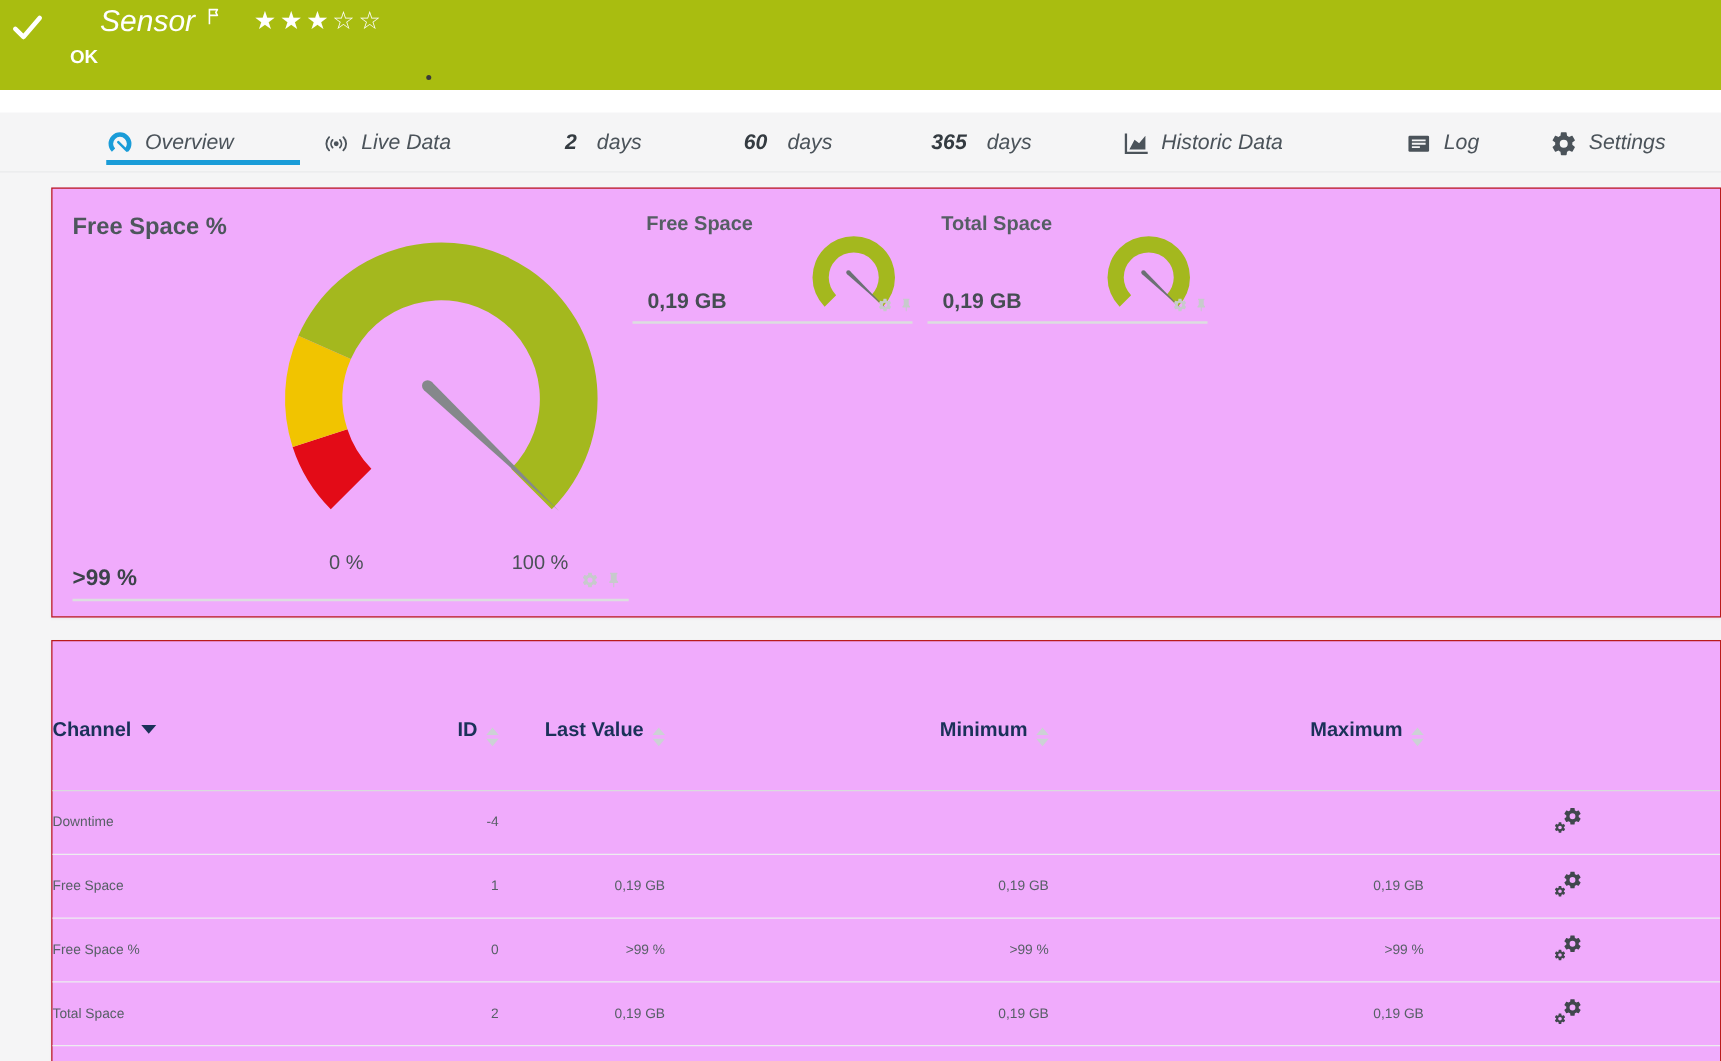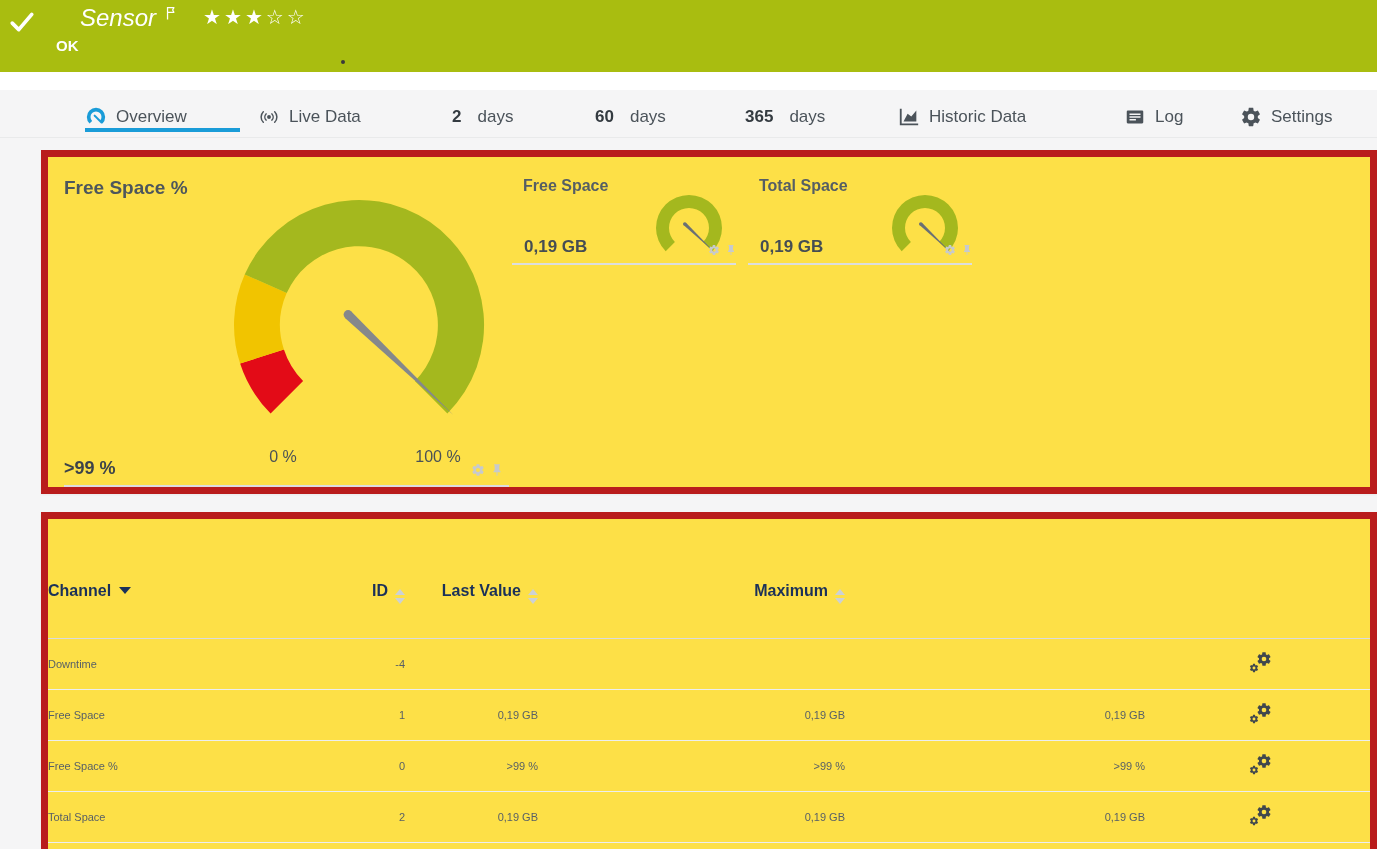--- a/index.html
+++ b/index.html
@@ -14,29 +14,29 @@
   .sname { font-size:24px; font-weight:bold; line-height:30px; margin-left:10px; }
   .flag { width:17px; height:20px; margin-left:8px; margin-top:0px; color:#fff; }
   .stars { margin-left:22px; font-size:20px; letter-spacing:3px; line-height:26px; margin-top:1px; }
   .status-ok { position:absolute; left:56px; top:37px; font-size:15px; font-weight:bold; }
   .hdot { position:absolute; left:341px; top:60px; width:4px; height:4px; border-radius:50%; background:#3a3a3a; }
 
   .whitestrip { position:absolute; left:0; top:72px; width:1377px; height:18px; background:#ffffff; }
   .tabline { position:absolute; left:0; top:137px; width:1377px; height:1px; background:#e9eaeb; }
 
   
-  .tab { position:absolute; top:104px; height:26px; display:flex; align-items:center; gap:9px;
-         font-size:17px; color:#4b535a; cursor:pointer; white-space:nowrap; }
+  .tab { position:absolute; top:104px; height:26px; display:flex; align-items:flex-start; gap:9px;
+         font-size:17px; color:#4b535a; cursor:pointer; white-space:nowrap;font-style:italic; }
   .tab .ticon { width:22px; height:22px; color:#4b535a; flex:0 0 auto; }
   .tab.sel .ticon { color:#1a9cd8; }
   .tab .num { font-weight:bold; color:#343b41; margin-right:7px; }
   .tab-underline { position:absolute; left:85px; top:128px; width:155px; height:4px; background:#1a9cd8; }
 
   
-  .panel { position:absolute; background:#fde047; border:7px solid #b91c1c; box-shadow:0 1px 2px rgba(0,0,0,0.05); }
+  .panel { position:absolute; background:#f0abfc; border:1px solid #b91c1c; box-shadow:0 1px 2px rgba(0,0,0,0.05); }
   .panel-gauges { left:41px; top:150px; width:1336px; height:344px; }
   .panel-table  { left:41px; top:512px; width:1336px; height:400px; }
 
   
   .bigtile-title { position:absolute; left:16px; top:20px; font-size:19px; font-weight:bold; color:#4d565c; }
   .biggauge { position:absolute; left:161px; top:18px; width:300px; height:300px; }
   .scale-min { position:absolute; left:205px; top:291px; width:60px; text-align:center; font-size:16px; color:#4a5156; }
   .scale-max { position:absolute; left:355px; top:291px; width:70px; text-align:center; font-size:16px; color:#4a5156; }
   .bigvalue { position:absolute; left:16px; top:301px; font-size:18px; font-weight:bold; color:#3c434a; }
   .tiletools { position:absolute; display:flex; gap:5px; color:#c7cacc; }
@@ -233,20 +233,24 @@
   <div class="grid thead">
     <div class="c-left"><span>Channel</span><span class="caret"></span></div>
     <div class="c-right"><span>ID</span><span class="sort">
           <i class="up"></i>
           <i class="dn"></i>
         </span></div>
     <div class="c-right wrapcol"><span>Last Value</span><span class="sort">
           <i class="up"></i>
           <i class="dn"></i>
         </span></div>
+    <div class="c-right"><span>Minimum</span><span class="sort">
+          <i class="up"></i>
+          <i class="dn"></i>
+        </span></div>
     <div class="c-right"><span>Maximum</span><span class="sort">
           <i class="up"></i>
           <i class="dn"></i>
         </span></div>
     <div></div>
   </div>
 
   <div class="grid trow">
     <div class="c-left">Downtime</div>
     <div class="c-right">-4</div>

